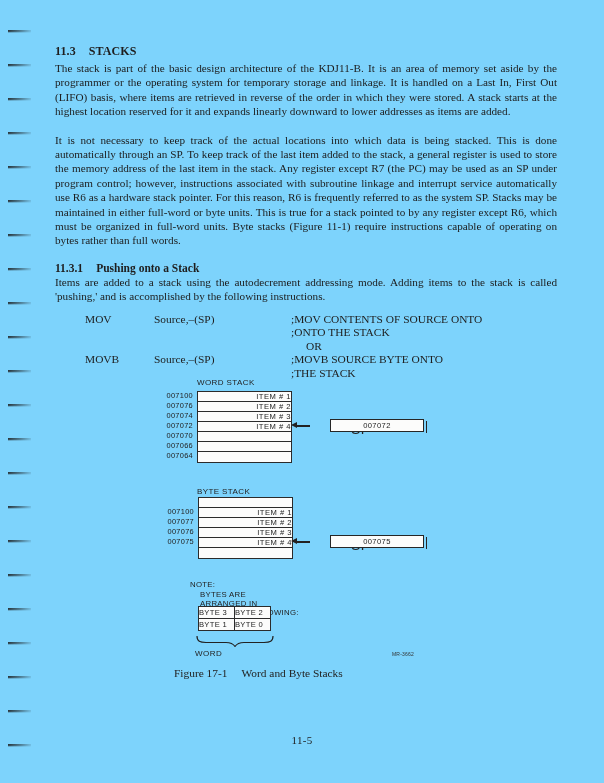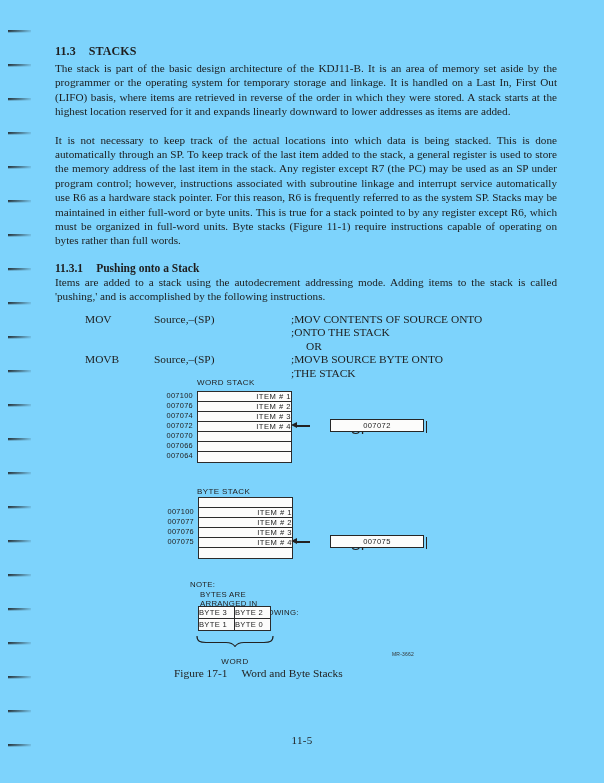--- a/index.html
+++ b/index.html
@@ -58,21 +58,21 @@
     display:flex; align-items:center; justify-content:center; font-size:7.6px; letter-spacing:0.4px;
   }
   .reg-box::after { content:''; position:absolute; right:-4px; top:1px; bottom:-1.5px; width:1.5px; background:#262626; }
   .note-line { position:absolute; font-size:7.8px; letter-spacing:0.3px; white-space:nowrap;margin-top:12px; }
   .byte-table { position:absolute; border:1.8px solid #222; border-collapse:collapse; background:#fcfcfb; }
   .byte-table td {
     width:36px; height:12px; border:1px solid #2b2b2b; text-align:left;
     font-size:7.6px; font-family:"Liberation Sans", sans-serif; letter-spacing:0.3px; padding:0;
   }
   .brace { position:absolute; }
-  .word-label { position:absolute; font-size:8px; letter-spacing:0.5px; text-align:center;margin-top:8px; }
+  .word-label { position:absolute; font-size:8px; letter-spacing:0.5px; text-align:left; }
   .mr { position:absolute; font-size:5px; letter-spacing:0.2px; color:#333; }
   .caption { position:absolute; font-family:"Liberation Serif", serif; font-size:11.4px; white-space:nowrap; }
   .caption .cnum { margin-right:14px; }
   .pageno { position:absolute; left:0; right:0; top:734px; text-align:center; font-size:11px; letter-spacing:0.3px; }
 </style>
 </head>
 <body>
 
 <div class="page">
   <div class="binding-marks"></div>

